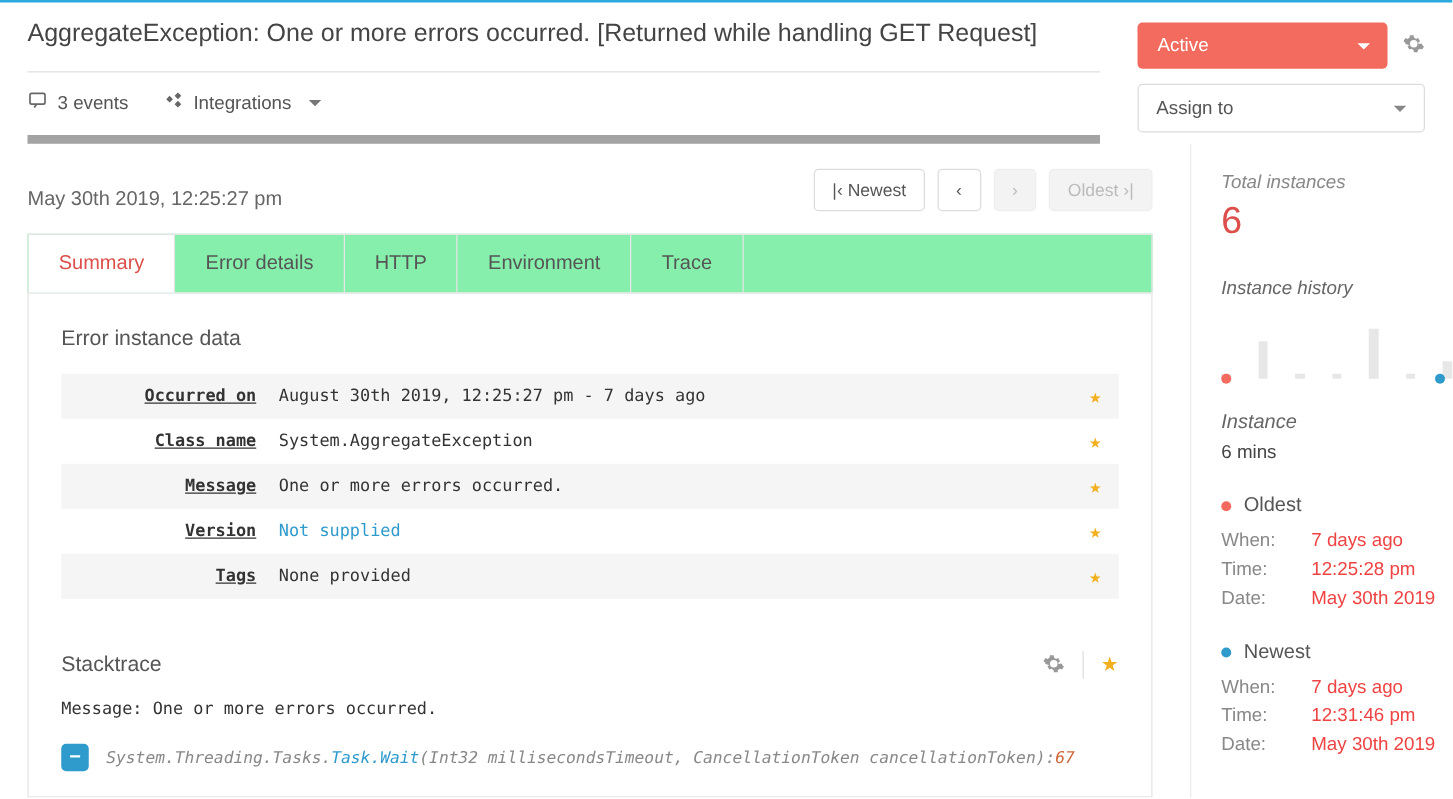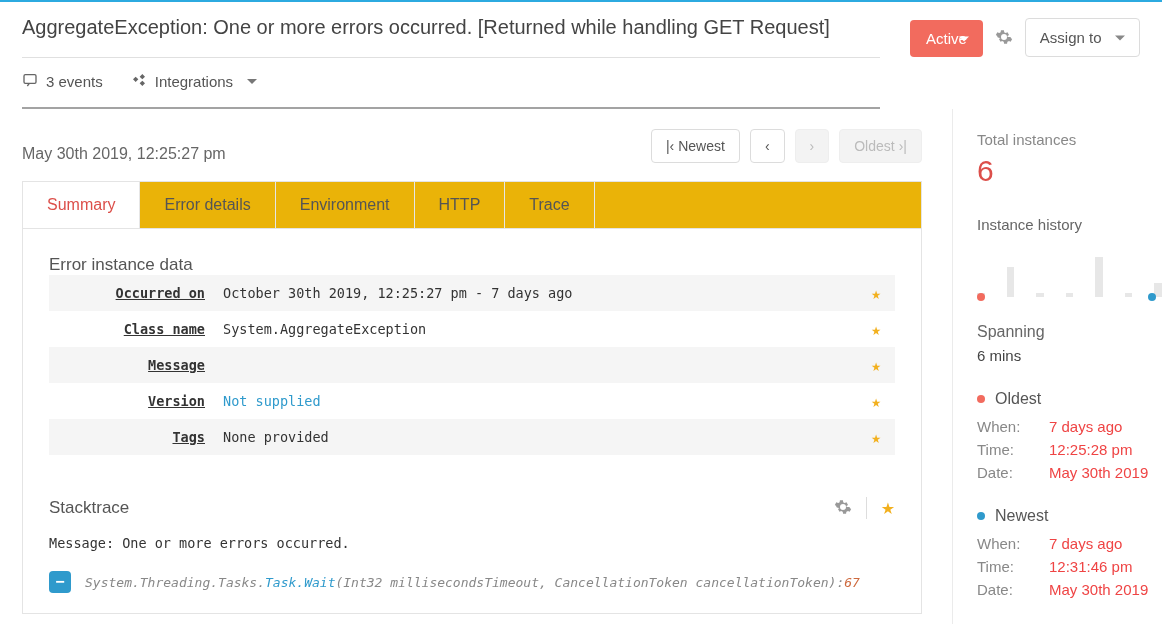--- a/index.html
+++ b/index.html
@@ -1,61 +1,61 @@
 <!DOCTYPE html>
 <html><head>
 <meta charset="utf-8">
 <style>
 * { box-sizing: border-box; margin: 0; padding: 0; }
 body { font-family: -apple-system, "Segoe UI", Helvetica, Arial, sans-serif; color: #333; background: #fff; font-size: 14px; width: 1162px; }
 .topbar { height: 2px; background: #2caae0; }
 .header { display: flex; align-items: flex-start; padding: 14px 22px 0 22px; gap: 30px; }
 .title-area { flex: 1; }
 .title { font-size: 20px; font-weight: 500; color: #444; padding-bottom: 18px; border-bottom: 1px solid #e0e0e0; }
-.subhead { display: flex; align-items: center; gap: 28px; padding: 14px 0 16px 0; border-bottom: 2px solid #a3a3a3; }
+.subhead { display: flex; align-items: center; gap: 28px; padding: 14px 0 16px 0; border-bottom: 7px solid #a3a3a3; }
 .subhead-item { display: flex; align-items: center; gap: 8px; color: #555; font-size: 15px; }
 .subhead-item svg { width: 16px; height: 16px; }
-.header-right { display: flex; flex-direction: row; gap: 12px; width: 230px; align-items: flex-end; padding-top: 2px; }
+.header-right { display: flex; flex-direction: column; gap: 12px; width: 230px; align-items: flex-end; padding-top: 2px; }
 .row-right { display: flex; align-items: center; gap: 12px; width: 100%; }
 .btn-active { flex:1; background: #f26b5e; color: #fff; border: none; border-radius: 4px; padding: 10px 16px; font-size: 15px; text-align: left; position: relative; font-weight: 500; cursor:pointer; }
 .btn-active .caret { position: absolute; right: 14px; top: 50%; transform: translateY(-50%); border-top: 5px solid #fff; border-left: 5px solid transparent; border-right: 5px solid transparent; }
 .gear-btn { color: #888; cursor: pointer; }
 .assign { width: 100%; border: 1px solid #dcdcdc; border-radius: 4px; padding: 10px 14px; font-size: 15px; color: #555; background: #fff; position: relative; cursor:pointer; }
 .assign .caret { position: absolute; right: 14px; top: 50%; transform: translateY(-50%); border-top: 5px solid #888; border-left: 5px solid transparent; border-right: 5px solid transparent; }
 .layout { display: flex; }
 .main { flex: 1; padding: 20px 30px 0 22px; }
 .sidebar { width: 210px; border-left: 1px solid #ebebeb; padding: 22px 0 0 24px; }
 .meta-row { display: flex; align-items: flex-end; justify-content: space-between; margin-bottom: 18px; gap: 36px; }
 .timestamp { color: #666; font-size: 16px; }
 .pager { display: flex; gap: 10px; align-items: center; }
 .pager-btn { border: 1px solid #dcdcdc; background: #fff; border-radius: 4px; padding: 8px 14px; font-size: 14px; color: #555; display: flex; align-items: center; gap: 4px; cursor:pointer; }
 .pager-btn.disabled { background: #f3f3f3; color: #bbb; border-color: #eee; cursor:default; }
-.tabs { display: flex; border: 1px solid #e4e4e4; border-bottom: none; background: #eab308; }
+.tabs { display: flex; border: 1px solid #e4e4e4; border-bottom: none; background: #86efac; }
 .tab { padding: 14px 24px; font-size: 16px; color: #555; cursor: pointer; border-right: 1px solid #e6e6e6; }
 .tab.active { background: #fff; color: #dc4f4a; }
 .content { border: 1px solid #e4e4e4; padding: 26px 26px 10px 26px; }
-.section-title { font-size: 17px; color: #555; }
+.section-title { font-size: 17px; color: #555; margin-bottom: 18px; }
 .kv-row { display: flex; align-items: center; padding: 10px 14px; font-family: "Menlo","Consolas",monospace; font-size: 13.5px; position: relative; }
 .kv-row:nth-child(odd) { background: #f5f5f5; }
 .kv-label { width: 160px; text-align: right; padding-right: 18px; font-weight: 700; color: #333; text-decoration: underline; }
 .kv-value { color: #333; }
 .kv-value.link { color: #2f9acc; }
 .star { position: absolute; right: 14px; top: 50%; transform: translateY(-50%); color: #f2b01e; font-size: 16px; cursor:pointer; }
 .stack-head { display: flex; align-items: center; justify-content: space-between; margin: 42px 0 16px 0; }
 .stack-head .tools { display: flex; gap: 14px; align-items: center; color: #999; }
 .stack-head .tools .star2 { color: #f2b01e; font-size: 16px; cursor:pointer; }
 .stack-head .divider { width:1px; height:22px; background:#ddd; }
 .stack-msg { font-family: "Menlo","Consolas",monospace; font-size: 13.5px; color: #333; margin-bottom: 20px; }
 .frame { display: flex; align-items: center; gap: 14px; margin-bottom: 10px; }
 .toggle { width: 22px; height: 22px; border-radius: 4px; display: flex; align-items: center; justify-content: center; font-size: 16px; font-weight: 700; cursor:pointer; flex-shrink:0; }
 .toggle.minus { background: #2f9acc; color: #fff; }
 .frame-text { font-family: "Menlo","Consolas",monospace; font-size: 13px; color: #888; word-break: break-all; font-style: italic; }
 .frame-text .hl { color: #2f9acc; }
 .frame-text .ln { color: #ce6a3e; }
-.sb-label { color: #888; font-size: 15px; margin-bottom: 6px; }
+.sb-label { color: #888; font-size: 15px; margin-bottom: 6px; font-style: italic; }
 .sb-big { color: #dc4f4a; font-size: 30px; font-weight: 500; margin-bottom: 28px; }
 .sb-section { margin-bottom: 26px; }
 .hist { display:flex; align-items:flex-end; gap:22px; height:48px; position:relative; margin-top:16px; }
 .hist .bar { width:8px; background:#e7e7e7; }
 .hist .dot { width:8px; height:8px; border-radius:50%; position:absolute; bottom:-4px; }
 .hist .dot.o { background:#f26b5e; left:0; }
 .hist .dot.n { background:#2f9acc; right:6px; }
 .sb-line { display:flex; gap:22px; font-size:15px; margin-bottom:6px; }
 .sb-line .k { color:#888; width:50px; }
 .sb-line .v { color:#ef4444; }
@@ -130,40 +130,41 @@
         <button class="pager-btn disabled">
           <span>Oldest</span>
           <span>›|</span>
         </button>
       </div>
     </div>
 
     <div class="tabs" id="tabs">
         <div class="tab active">Summary</div>
         <div class="tab">Error details</div>
+        <div class="tab">HTTP</div>
         <div class="tab">Environment</div>
-        <div class="tab">HTTP</div>
         <div class="tab">Trace</div>
       </div>
 
     <div class="content">
       <div class="section-title">Error instance data</div>
       <div id="kv">
           <div class="kv-row">
             <div class="kv-label">Occurred on</div>
-            <div class="kv-value">October 30th 2019, 12:25:27 pm - 7 days ago</div>
+            <div class="kv-value">August 30th 2019, 12:25:27 pm - 7 days ago</div>
             <span class="star">★</span>
           </div>
           <div class="kv-row">
             <div class="kv-label">Class name</div>
             <div class="kv-value">System.AggregateException</div>
             <span class="star">★</span>
           </div>
           <div class="kv-row">
             <div class="kv-label">Message</div>
+            <div class="kv-value">One or more errors occurred.</div>
             <span class="star">★</span>
           </div>
           <div class="kv-row">
             <div class="kv-label">Version</div>
             <div class="kv-value link">Not supplied</div>
             <span class="star">★</span>
           </div>
           <div class="kv-row">
             <div class="kv-label">Tags</div>
             <div class="kv-value">None provided</div>
@@ -206,21 +207,21 @@
         <div class="bar" style="height:30px"></div>
         <div class="bar" style="height:4px"></div>
         <div class="bar" style="height:4px"></div>
         <div class="bar" style="height:40px"></div>
         <div class="bar" style="height:4px"></div>
         <div class="bar" style="height:14px"></div>
         <span class="dot n"></span>
       </div>
     </div>
     <div class="sb-section">
-      <div class="sb-label" style="color:#666;font-size:16px">Spanning</div>
+      <div class="sb-label" style="color:#666;font-size:16px">Instance</div>
       <div style="color:#444;font-size:15px">6 mins</div>
     </div>
     <div class="sb-section">
       <div class="legend">
           <span class="d o"></span>
           <span>Oldest</span>
         </div>
       <div class="sb-line">
           <span class="k">When:</span>
           <span class="v">7 days ago</span>

